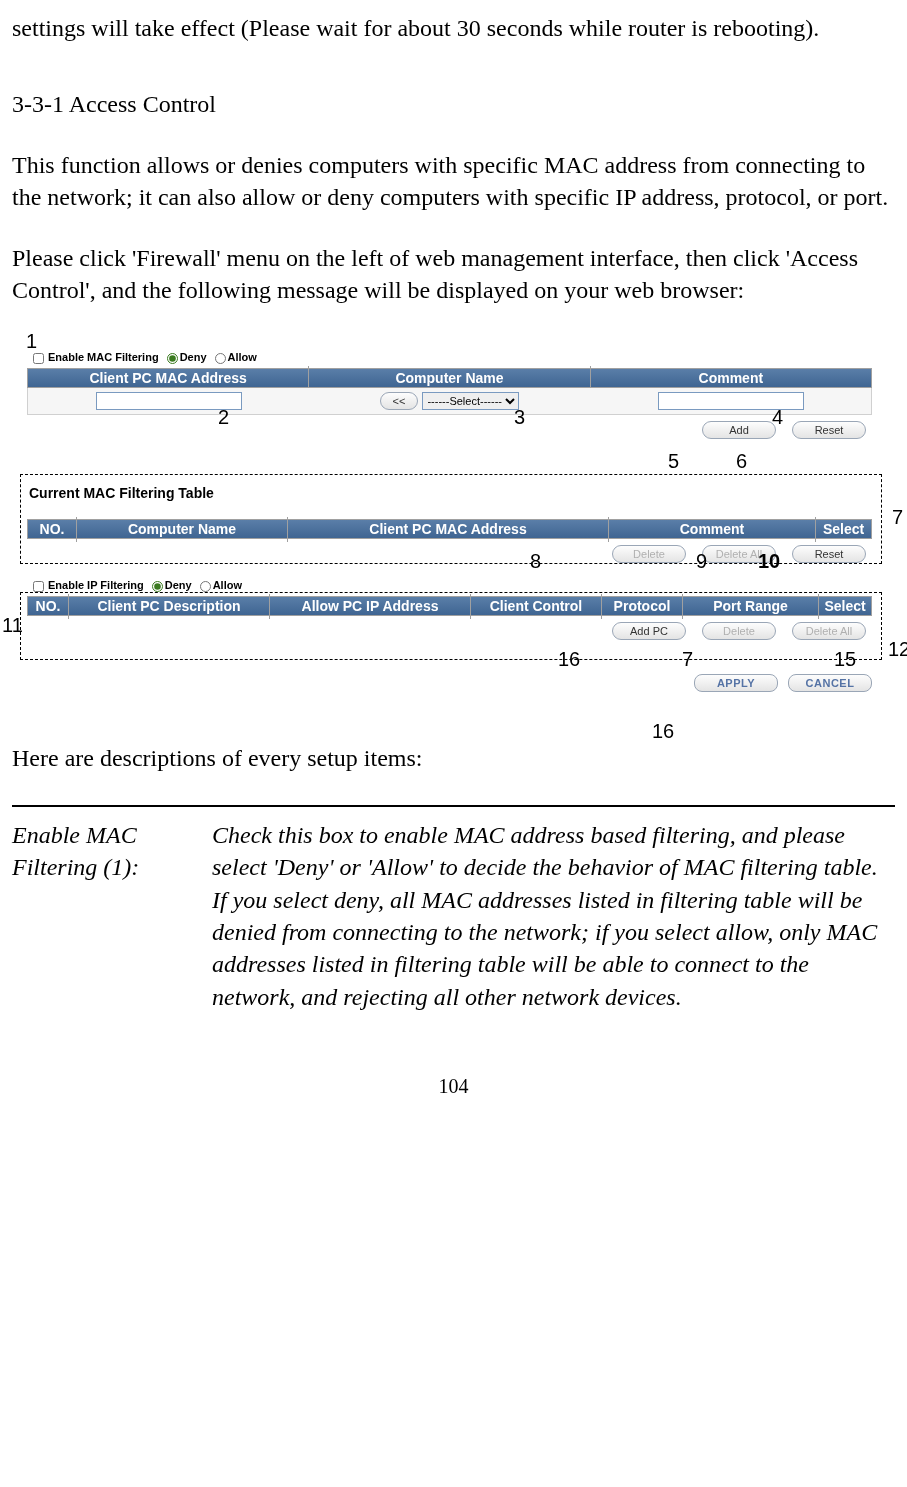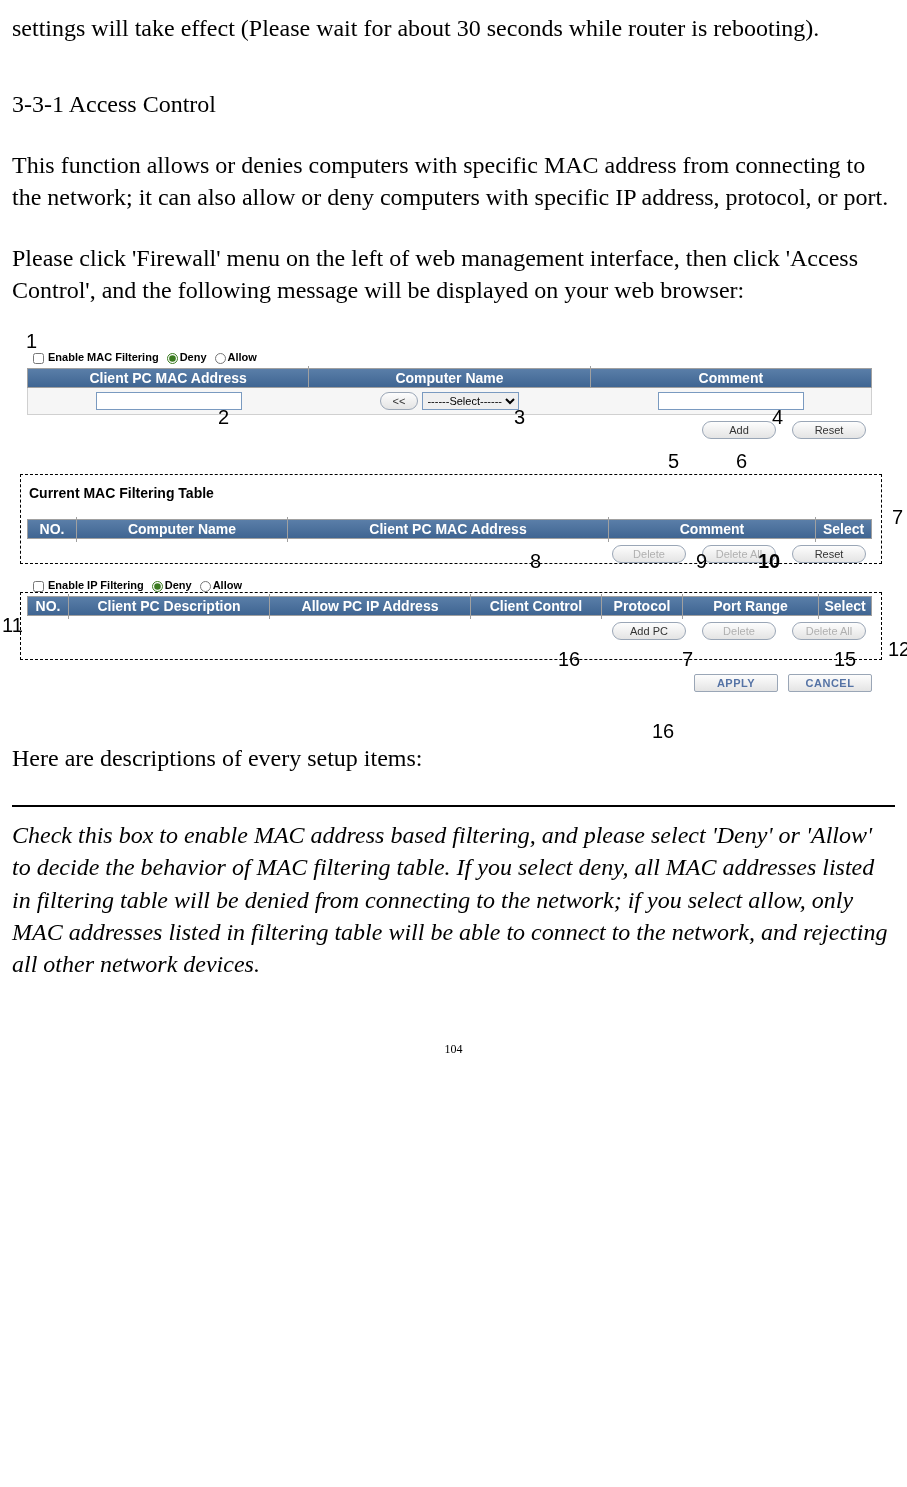--- a/index.html
+++ b/index.html
@@ -97,21 +97,21 @@
     height:18px;
     padding:0 12px;
     background: linear-gradient(#fdfdfd,#e4e4e4);
     border:1px solid #9aa6b6;
     border-radius:9px;
     color:#333;
   }
   .pillbtn { min-width:74px; }
   .pillbtn:disabled { color:#b0b0b0; }
   .sqbtn {
-    border-radius:2px;
+    border-radius:8px;
     min-width:84px;
     color:#5573a5;
     font-weight:bold;
     letter-spacing:0.5px;
   }
   .btnrow {
     display:flex;
     justify-content:flex-end;
     gap:16px;
     margin-top:6px;
@@ -171,21 +171,21 @@
     font-style: italic;
   }
   .desc-label {
     flex:0 0 200px;
   }
   .desc-text {
     flex:1;
   }
   .pagenum {
     text-align:center;
-    font-size:12px;
+    font-size:20px;
     margin-top:60px;
   }
 </style>
 </head>
 <body>
 
 <p class="para">settings will take effect (Please wait for about 30 seconds while router is rebooting).</p>
 
 <p class="para" style="margin-top:44px">3-3-1 Access Control</p>
 
@@ -295,16 +295,17 @@
   <span class="annot" style="left:822px; top:312px;">15</span>
   <span class="annot" style="left:640px; top:384px;">16</span>
 
 </div>
 
 <p class="para">Here are descriptions of every setup items:</p>
 
 <hr class="desc-hr">
 
 <div class="desc-row">
+  <div class="desc-label">Enable MAC Filtering (1):</div>
   <div class="desc-text">Check this box to enable MAC address based filtering, and please select 'Deny' or 'Allow' to decide the behavior of MAC filtering table. If you select deny, all MAC addresses listed in filtering table will be denied from connecting to the network; if you select allow, only MAC addresses listed in filtering table will be able to connect to the network, and rejecting all other network devices.</div>
 </div>
 
 <div class="pagenum">104</div>
 
 </body></html>

